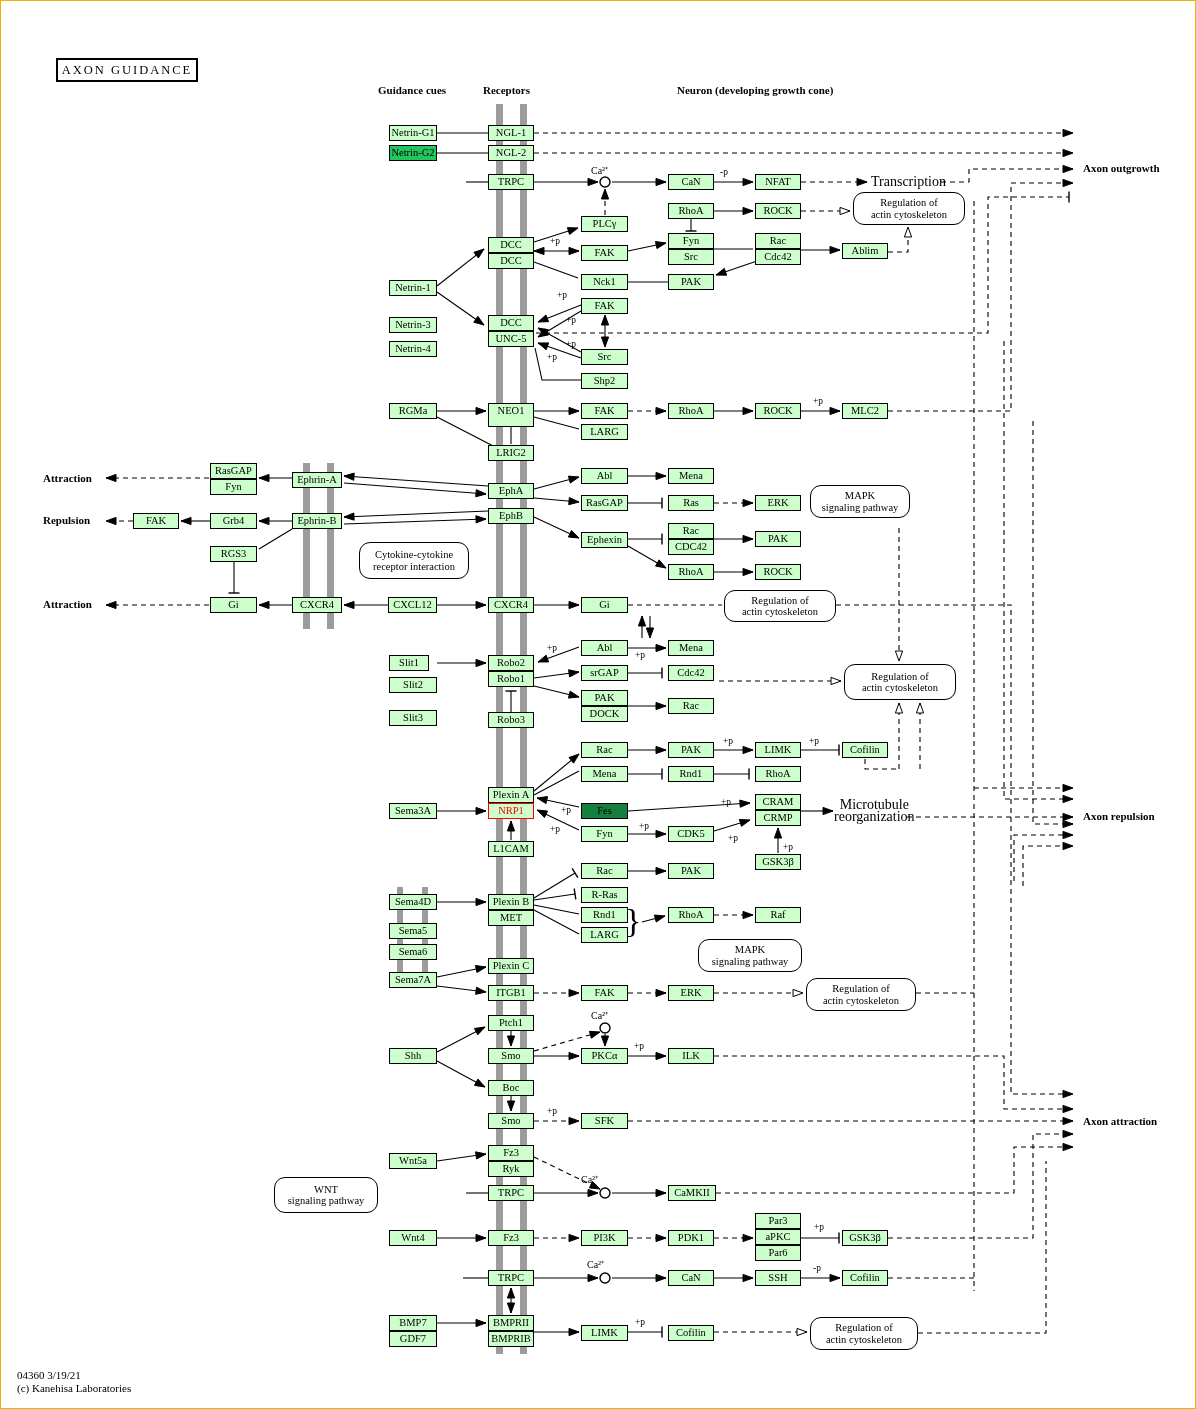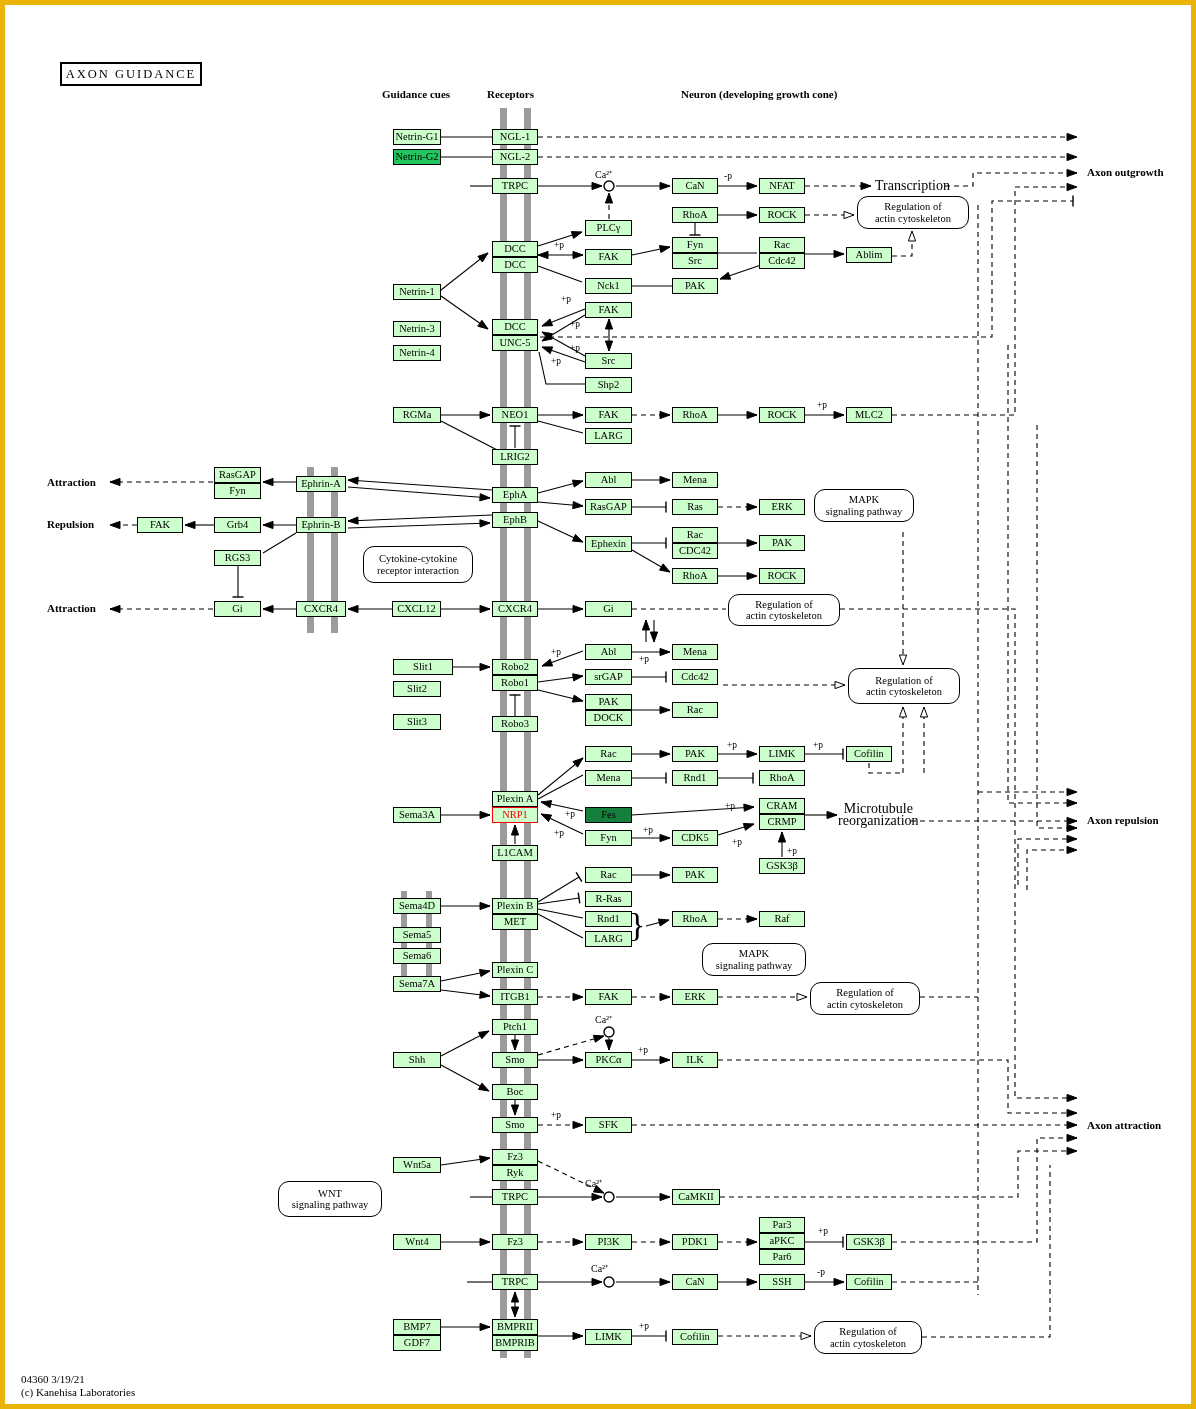--- a/index.html
+++ b/index.html
@@ -1,16 +1,16 @@
 <!DOCTYPE html>
 <html><head>
 <meta charset="utf-8">
 <style>
   html,body{margin:0;padding:0;background:#fff;}
-  #canvas{position:relative;background:#fff;border:5px solid #eab308;box-sizing:border-box;
+  #canvas{position:relative;background:#fff;border:1px solid #eab308;box-sizing:border-box;
           font-family:"Liberation Serif", serif; overflow:hidden;}
   .g,.hl{position:absolute;box-sizing:border-box;background:#ccffcc;border:1px solid #000;
          font-size:10.5px;text-align:center;white-space:nowrap;overflow:hidden;z-index:3;}
   .hl{border-color:#ff0000;color:#ff0000;}
   .p{position:absolute;box-sizing:border-box;background:#fff;border:1px solid #000;border-radius:11px;
      font-size:10.5px;text-align:center;white-space:pre-line;display:flex;align-items:center;justify-content:center;
      line-height:11.5px;z-index:3;}
   .b{position:absolute;font-weight:bold;font-size:11px;white-space:nowrap;z-index:4;}
   .t{position:absolute;font-size:14px;white-space:pre-line;text-align:center;line-height:11.5px;z-index:4;}
   .c{position:absolute;font-size:10px;white-space:nowrap;z-index:4;}
@@ -363,21 +363,21 @@
     <div class="g" style="left: 667px; top: 273px; width: 46px; height: 16px; line-height: 14px; background: rgb(204, 255, 204);">PAK</div>
     <div class="g" style="left: 388px; top: 279px; width: 48px; height: 16px; line-height: 14px; background: rgb(204, 255, 204);">Netrin-1</div>
     <div class="g" style="left: 388px; top: 316px; width: 48px; height: 16px; line-height: 14px; background: rgb(204, 255, 204);">Netrin-3</div>
     <div class="g" style="left: 388px; top: 340px; width: 48px; height: 16px; line-height: 14px; background: rgb(204, 255, 204);">Netrin-4</div>
     <div class="g" style="left: 487px; top: 314px; width: 46px; height: 16px; line-height: 14px; background: rgb(204, 255, 204);">DCC</div>
     <div class="g" style="left: 487px; top: 330px; width: 46px; height: 16px; line-height: 14px; background: rgb(204, 255, 204);">UNC-5</div>
     <div class="g" style="left: 580px; top: 297px; width: 47px; height: 16px; line-height: 14px; background: rgb(204, 255, 204);">FAK</div>
     <div class="g" style="left: 580px; top: 348px; width: 47px; height: 16px; line-height: 14px; background: rgb(204, 255, 204);">Src</div>
     <div class="g" style="left: 580px; top: 372px; width: 47px; height: 16px; line-height: 14px; background: rgb(204, 255, 204);">Shp2</div>
     <div class="g" style="left: 388px; top: 402px; width: 48px; height: 16px; line-height: 14px; background: rgb(204, 255, 204);">RGMa</div>
-    <div class="g" style="left: 487px; top: 402px; width: 46px; height: 16px; line-height: 14px; background: rgb(204, 255, 204);">NEO1</div>
+    <div class="g" style="left: 487px; top: 402px; width: 46px; height: 24px; line-height: 14px; background: rgb(204, 255, 204);">NEO1</div>
     <div class="g" style="left: 580px; top: 402px; width: 47px; height: 16px; line-height: 14px; background: rgb(204, 255, 204);">FAK</div>
     <div class="g" style="left: 667px; top: 402px; width: 46px; height: 16px; line-height: 14px; background: rgb(204, 255, 204);">RhoA</div>
     <div class="g" style="left: 754px; top: 402px; width: 46px; height: 16px; line-height: 14px; background: rgb(204, 255, 204);">ROCK</div>
     <div class="g" style="left: 841px; top: 402px; width: 46px; height: 16px; line-height: 14px; background: rgb(204, 255, 204);">MLC2</div>
     <div class="g" style="left: 580px; top: 423px; width: 47px; height: 16px; line-height: 14px; background: rgb(204, 255, 204);">LARG</div>
     <div class="g" style="left: 487px; top: 444px; width: 46px; height: 16px; line-height: 14px; background: rgb(204, 255, 204);">LRIG2</div>
     <div class="g" style="left: 209px; top: 462px; width: 47px; height: 16px; line-height: 14px; background: rgb(204, 255, 204);">RasGAP</div>
     <div class="g" style="left: 209px; top: 478px; width: 47px; height: 16px; line-height: 14px; background: rgb(204, 255, 204);">Fyn</div>
     <div class="g" style="left: 291px; top: 471px; width: 50px; height: 16px; line-height: 14px; background: rgb(204, 255, 204);">Ephrin-A</div>
     <div class="g" style="left: 487px; top: 482px; width: 46px; height: 16px; line-height: 14px; background: rgb(204, 255, 204);">EphA</div>
@@ -395,21 +395,21 @@
     <div class="g" style="left: 667px; top: 522px; width: 46px; height: 16px; line-height: 14px; background: rgb(204, 255, 204);">Rac</div>
     <div class="g" style="left: 667px; top: 538px; width: 46px; height: 16px; line-height: 14px; background: rgb(204, 255, 204);">CDC42</div>
     <div class="g" style="left: 754px; top: 530px; width: 46px; height: 16px; line-height: 14px; background: rgb(204, 255, 204);">PAK</div>
     <div class="g" style="left: 667px; top: 563px; width: 46px; height: 16px; line-height: 14px; background: rgb(204, 255, 204);">RhoA</div>
     <div class="g" style="left: 754px; top: 563px; width: 46px; height: 16px; line-height: 14px; background: rgb(204, 255, 204);">ROCK</div>
     <div class="g" style="left: 209px; top: 596px; width: 47px; height: 16px; line-height: 14px; background: rgb(204, 255, 204);">Gi</div>
     <div class="g" style="left: 291px; top: 596px; width: 50px; height: 16px; line-height: 14px; background: rgb(204, 255, 204);">CXCR4</div>
     <div class="g" style="left: 387px; top: 596px; width: 49px; height: 16px; line-height: 14px; background: rgb(204, 255, 204);">CXCL12</div>
     <div class="g" style="left: 487px; top: 596px; width: 46px; height: 16px; line-height: 14px; background: rgb(204, 255, 204);">CXCR4</div>
     <div class="g" style="left: 580px; top: 596px; width: 47px; height: 16px; line-height: 14px; background: rgb(204, 255, 204);">Gi</div>
-    <div class="g" style="left: 388px; top: 654px; width: 60px; height: 16px; line-height: 14px; background: rgb(204, 255, 204);">Slit1</div>
+    <div class="g" style="left: 388px; top: 654px; width: 40px; height: 16px; line-height: 14px; background: rgb(204, 255, 204);">Slit1</div>
     <div class="g" style="left: 388px; top: 676px; width: 48px; height: 16px; line-height: 14px; background: rgb(204, 255, 204);">Slit2</div>
     <div class="g" style="left: 388px; top: 709px; width: 48px; height: 16px; line-height: 14px; background: rgb(204, 255, 204);">Slit3</div>
     <div class="g" style="left: 487px; top: 654px; width: 46px; height: 16px; line-height: 14px; background: rgb(204, 255, 204);">Robo2</div>
     <div class="g" style="left: 487px; top: 670px; width: 46px; height: 16px; line-height: 14px; background: rgb(204, 255, 204);">Robo1</div>
     <div class="g" style="left: 487px; top: 711px; width: 46px; height: 16px; line-height: 14px; background: rgb(204, 255, 204);">Robo3</div>
     <div class="g" style="left: 580px; top: 639px; width: 47px; height: 16px; line-height: 14px; background: rgb(204, 255, 204);">Abl</div>
     <div class="g" style="left: 667px; top: 639px; width: 46px; height: 16px; line-height: 14px; background: rgb(204, 255, 204);">Mena</div>
     <div class="g" style="left: 580px; top: 664px; width: 47px; height: 16px; line-height: 14px; background: rgb(204, 255, 204);">srGAP</div>
     <div class="g" style="left: 667px; top: 664px; width: 46px; height: 16px; line-height: 14px; background: rgb(204, 255, 204);">Cdc42</div>
     <div class="g" style="left: 580px; top: 689px; width: 47px; height: 16px; line-height: 14px; background: rgb(204, 255, 204);">PAK</div>

